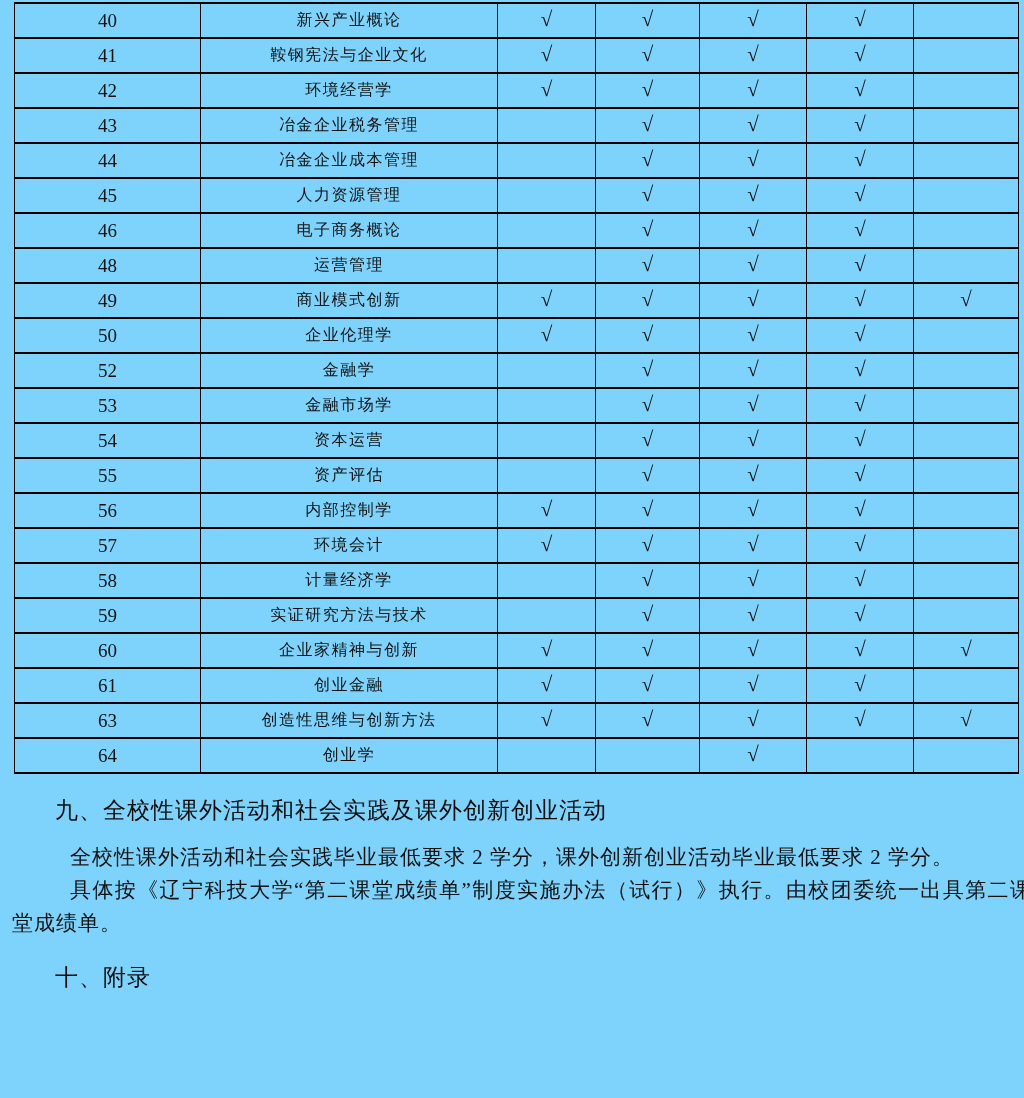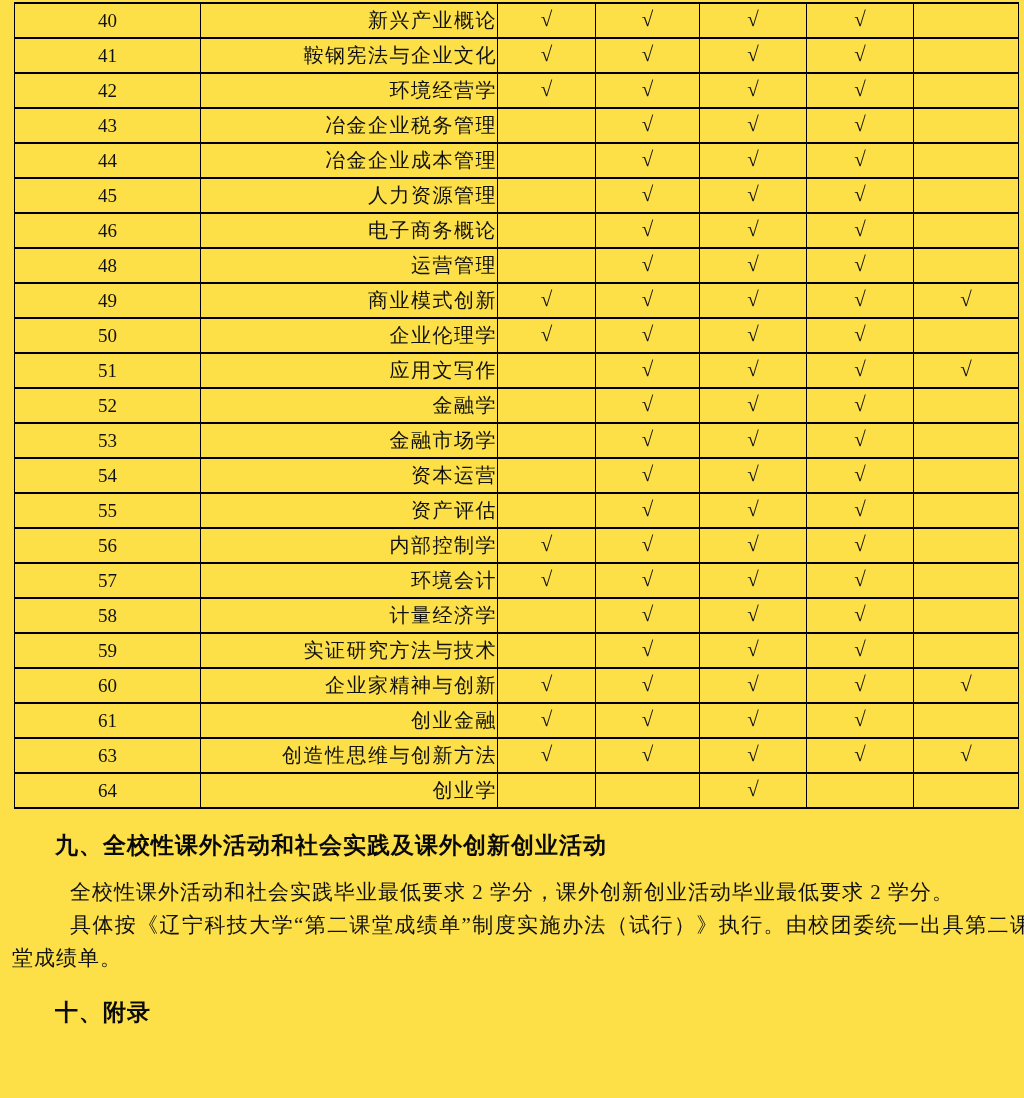--- a/index.html
+++ b/index.html
@@ -4,21 +4,21 @@
 <style>
   html, body {
     margin: 0;
     padding: 0;
     background: #ffffff;
   }
   .page {
     position: relative;
     width: 1024px;
     height: 1098px;
-    background: #fde047;
+    background: #7dd3fc;
     overflow: hidden;
     color: #111111;
     font-family: "Liberation Serif", "DejaVu Serif", serif;
   }
   table.courses {
     border-collapse: collapse;
     table-layout: fixed;
     width: 1004px;
     margin: 2px 0 0 14px;
   }
@@ -31,36 +31,36 @@
     vertical-align: middle;
     overflow: hidden;
     white-space: nowrap;
   }
   td.cell-num {
     text-align: center;
     font-size: 19px;
     font-family: "Liberation Serif", "DejaVu Serif", serif;
   }
   td.cell-name {
-    text-align: right;
+    text-align: center;
     padding-left: 13px;
-    font-size: 20px;
+    font-size: 16px;
     letter-spacing: 1.5px;
   }
   td.cell-check {
     text-align: center;
     font-size: 21px;
   }
   .check-glyph {
     display: inline-block;
     transform: translateY(-1px);
   }
   h2.sec-heading {
     font-family: "Liberation Sans", "DejaVu Sans", sans-serif;
-    font-weight: 700;
+    font-weight: 400;
     font-size: 23px;
     line-height: 32px;
     letter-spacing: 1px;
     margin: 20px 0 0 55px;
     color: #0a0a0a;
   }
   .body-text {
     margin: 15px 2px 0 12px;
     width: 1020px;
     font-size: 21px;
@@ -176,29 +176,20 @@
         <tr>
           <td class="cell-num">50</td>
           <td class="cell-name">企业伦理学</td>
           <td class="cell-check"><span class="check-glyph">√</span></td>
           <td class="cell-check"><span class="check-glyph">√</span></td>
           <td class="cell-check"><span class="check-glyph">√</span></td>
           <td class="cell-check"><span class="check-glyph">√</span></td>
           <td class="cell-check"></td>
         </tr>
         <tr>
-          <td class="cell-num">51</td>
-          <td class="cell-name">应用文写作</td>
-          <td class="cell-check"></td>
-          <td class="cell-check"><span class="check-glyph">√</span></td>
-          <td class="cell-check"><span class="check-glyph">√</span></td>
-          <td class="cell-check"><span class="check-glyph">√</span></td>
-          <td class="cell-check"><span class="check-glyph">√</span></td>
-        </tr>
-        <tr>
           <td class="cell-num">52</td>
           <td class="cell-name">金融学</td>
           <td class="cell-check"></td>
           <td class="cell-check"><span class="check-glyph">√</span></td>
           <td class="cell-check"><span class="check-glyph">√</span></td>
           <td class="cell-check"><span class="check-glyph">√</span></td>
           <td class="cell-check"></td>
         </tr>
         <tr>
           <td class="cell-num">53</td>

